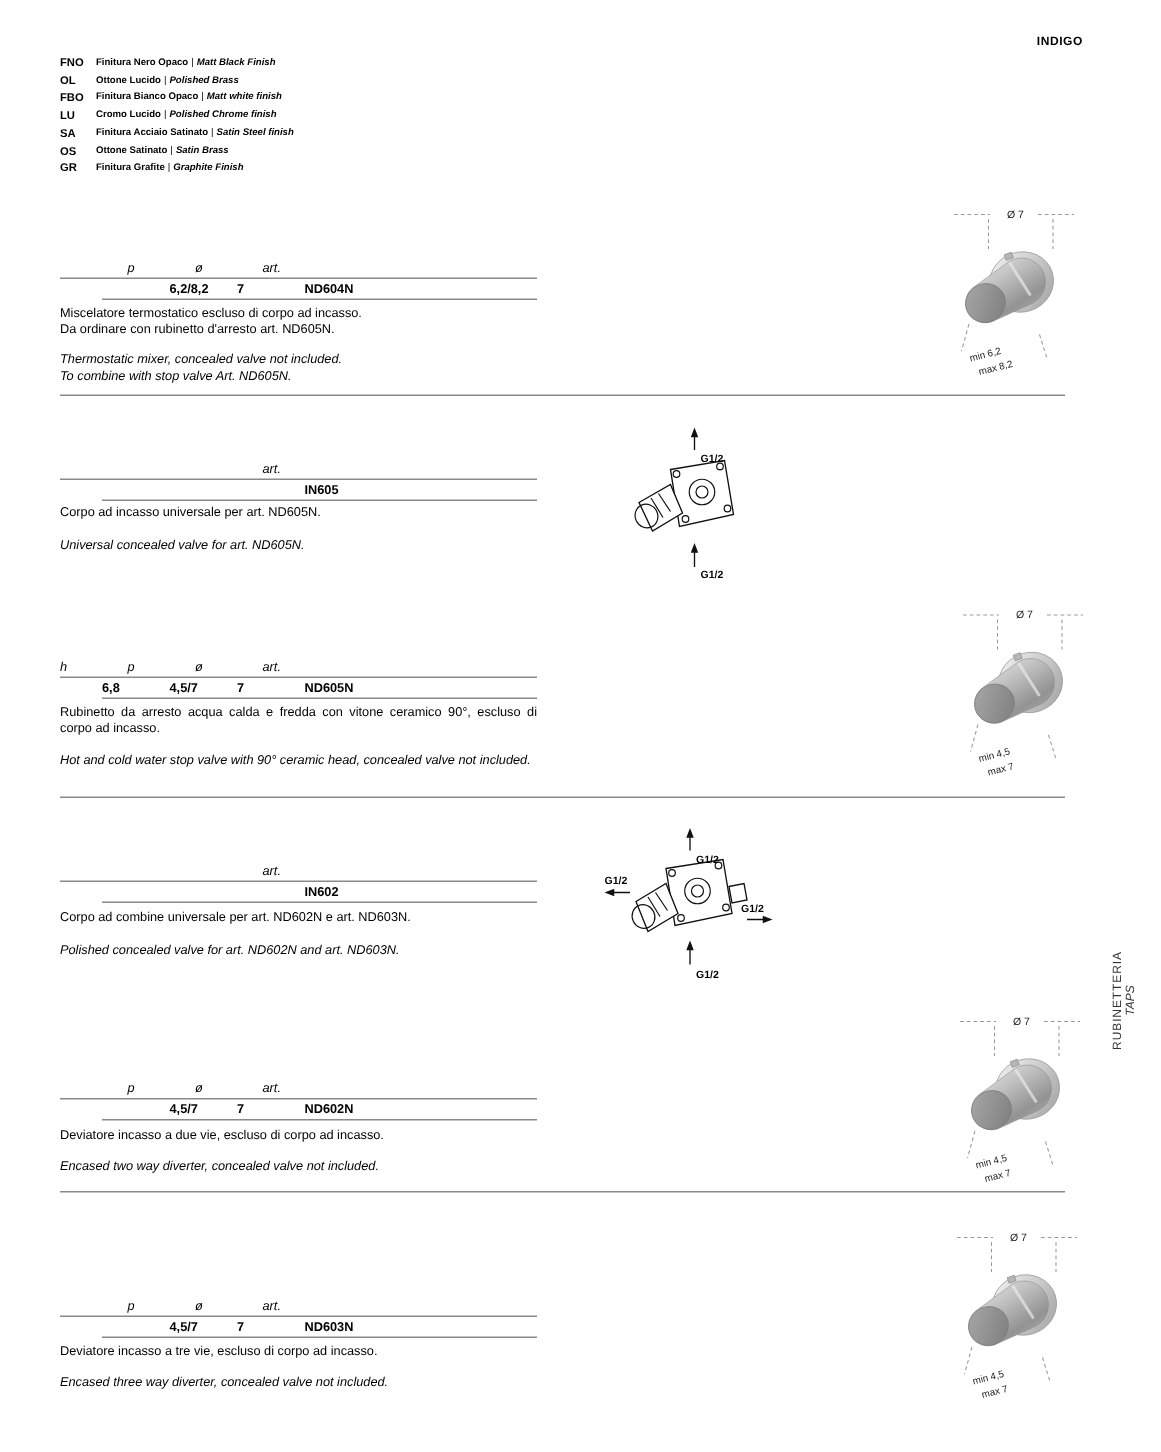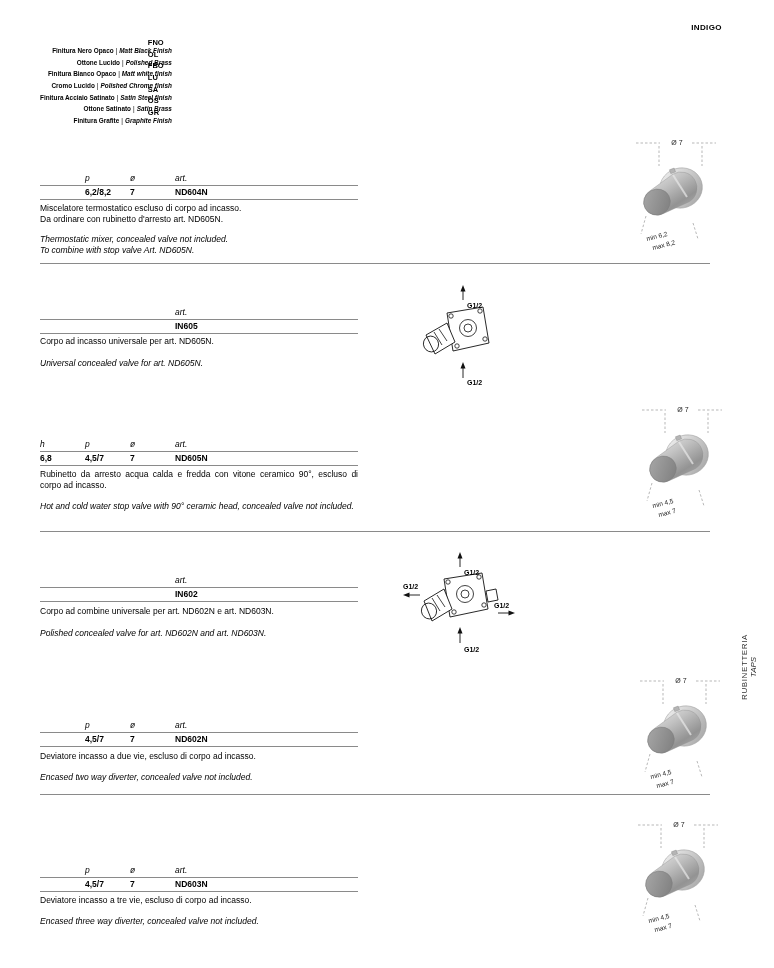--- a/index.html
+++ b/index.html
@@ -10,31 +10,31 @@
   }
 
   
   .brand {
     position:absolute; top:23px; left:0; width:710px; text-align:right;
     font-size:8px; font-weight:bold; letter-spacing:.4px;padding-left:12px;
   }
 
   
   .legend { position:absolute; left:40px; top:38px; }
-  .legend-row { display:flex; align-items:flex-end; height:7.2px; margin-bottom:4.5px;flex-direction:column; }
+  .legend-row { display:flex; align-items:center; height:7.2px; margin-bottom:4.5px; }
   .legend-code { width:24px; font-size:7.5px; font-weight:bold; flex:none; }
   .legend-desc { font-size:6.4px; font-weight:bold; white-space:nowrap; }
   .legend-desc .pipe { font-weight:normal; padding:0 2px; }
   .legend-desc .en { font-style:italic; }
 
   
   .ptable { position:absolute; left:40px; width:318px; }
   .trow { position:relative; border-bottom:1px solid #8a8a8a; }
   .trow.head { height:15px; font-size:8.5px; font-style:italic; }
-  .trow.vals { height:13px; font-size:8.5px; font-weight:bold; }
+  .trow.vals { height:13px; font-size:8.5px; font-weight:bold;margin-left:28px; }
   .trow span { position:absolute; bottom:2px; white-space:nowrap; }
   .co0 { left:0; } .co1 { left:45px; } .co2 { left:90px; } .co3 { left:135px; }
 
   
   .desc { position:absolute; left:40px; width:318px; font-size:8.5px; line-height:11px; }
   .desc.en { font-style:italic; }
   .desc.just { text-align:justify; }
 
   
   .sep { position:absolute; left:40px; width:670px; height:0; border-top:1px solid #8a8a8a; }

